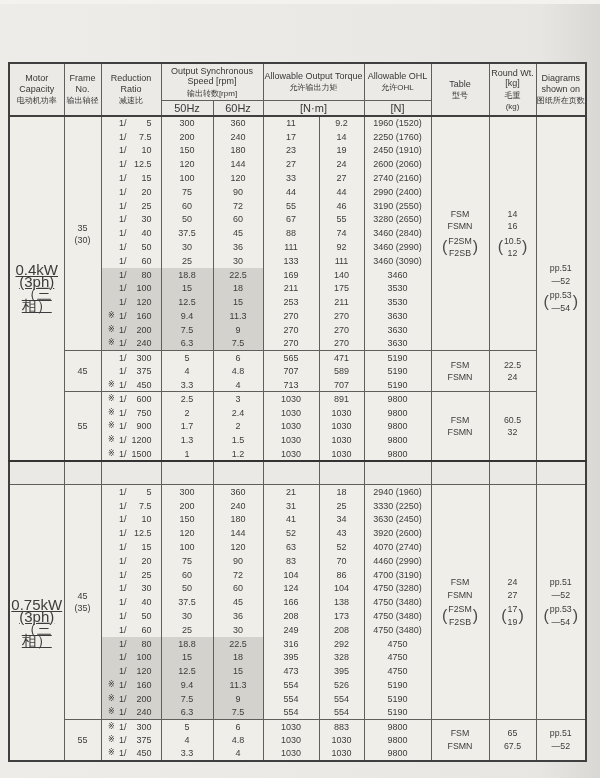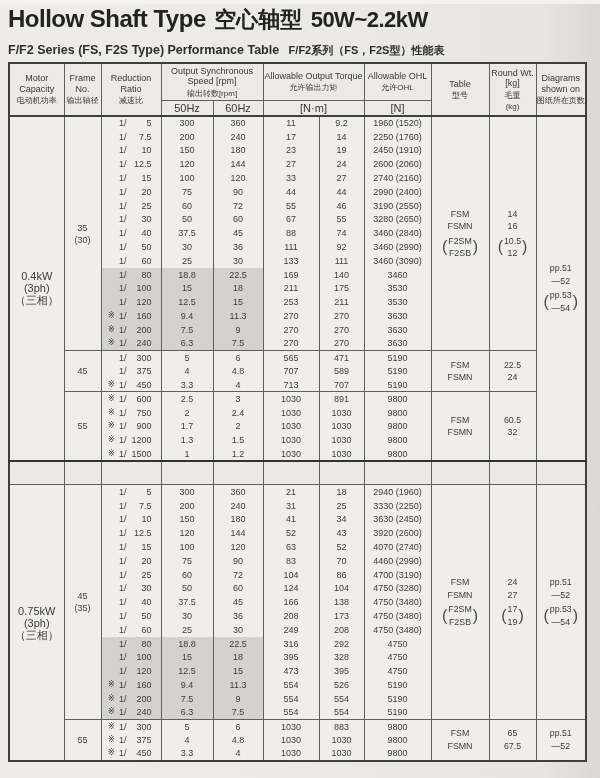--- a/index.html
+++ b/index.html
@@ -38,46 +38,37 @@
   tbody td{
     font-size:9px;color:#3c3c3c;background:#efeee9;
     vertical-align:middle;text-align:center;line-height:10px;
   }
   tbody tr{height:13.8px;}
   td.shade{background:#d3d2cd;}
   tr.gstart td{border-top:1px solid #5f5f5c;}
   tr.divider{height:24px;}
   tr.divider td{border-top:2.5px solid #333;border-bottom:1px solid #5f5f5c;background:#eae9e5;}
   .c-motor div,.c-frame div{line-height:12px;}
-  .c-motor{font-size:11px;}
+  .c-motor{font-size:15px;text-decoration:underline;}
   .ratio-wrap{display:flex;justify-content:flex-end;align-items:center;padding-right:9px;}
   .ratio-wrap .st{width:11px;text-align:left;font-size:8px;}
   .ratio-wrap .den{width:25px;text-align:right;}
   .c-type,.c-wt,.c-diag{font-size:8.8px;}
   .tblock{margin:2px 12px;}
   .tblock div{line-height:12.5px;}
   .pblock{display:flex;align-items:center;justify-content:center;margin:2px 0;}
   .bp{font-size:16px;font-weight:300;color:#4a4a4a;line-height:16px;padding:0 1px;}
   .plines div{line-height:12.5px;}
 </style>
 </head>
 <body>
 
 <div class="page">
   <div class="scan-strip"></div>
 
-  <div class="titlebar">
-    <span class="t-en">Hollow Shaft Type</span>
-    <span class="t-zh">空心轴型</span>
-    <span class="t-pw">50W~2.2kW</span>
-  </div>
-  <div class="subbar">
-    <span class="s-en">F/F2 Series (FS, F2S Type) Performance Table</span>
-    <span class="s-zh">F/F2系列（FS，F2S型）性能表</span>
-  </div>
 
   <table>
     <colgroup>
       <col style="width:55px">
         <col style="width:37px">
         <col style="width:60px">
       <col style="width:52px">
         <col style="width:50px">
         <col style="width:56px">
       <col style="width:45px">

